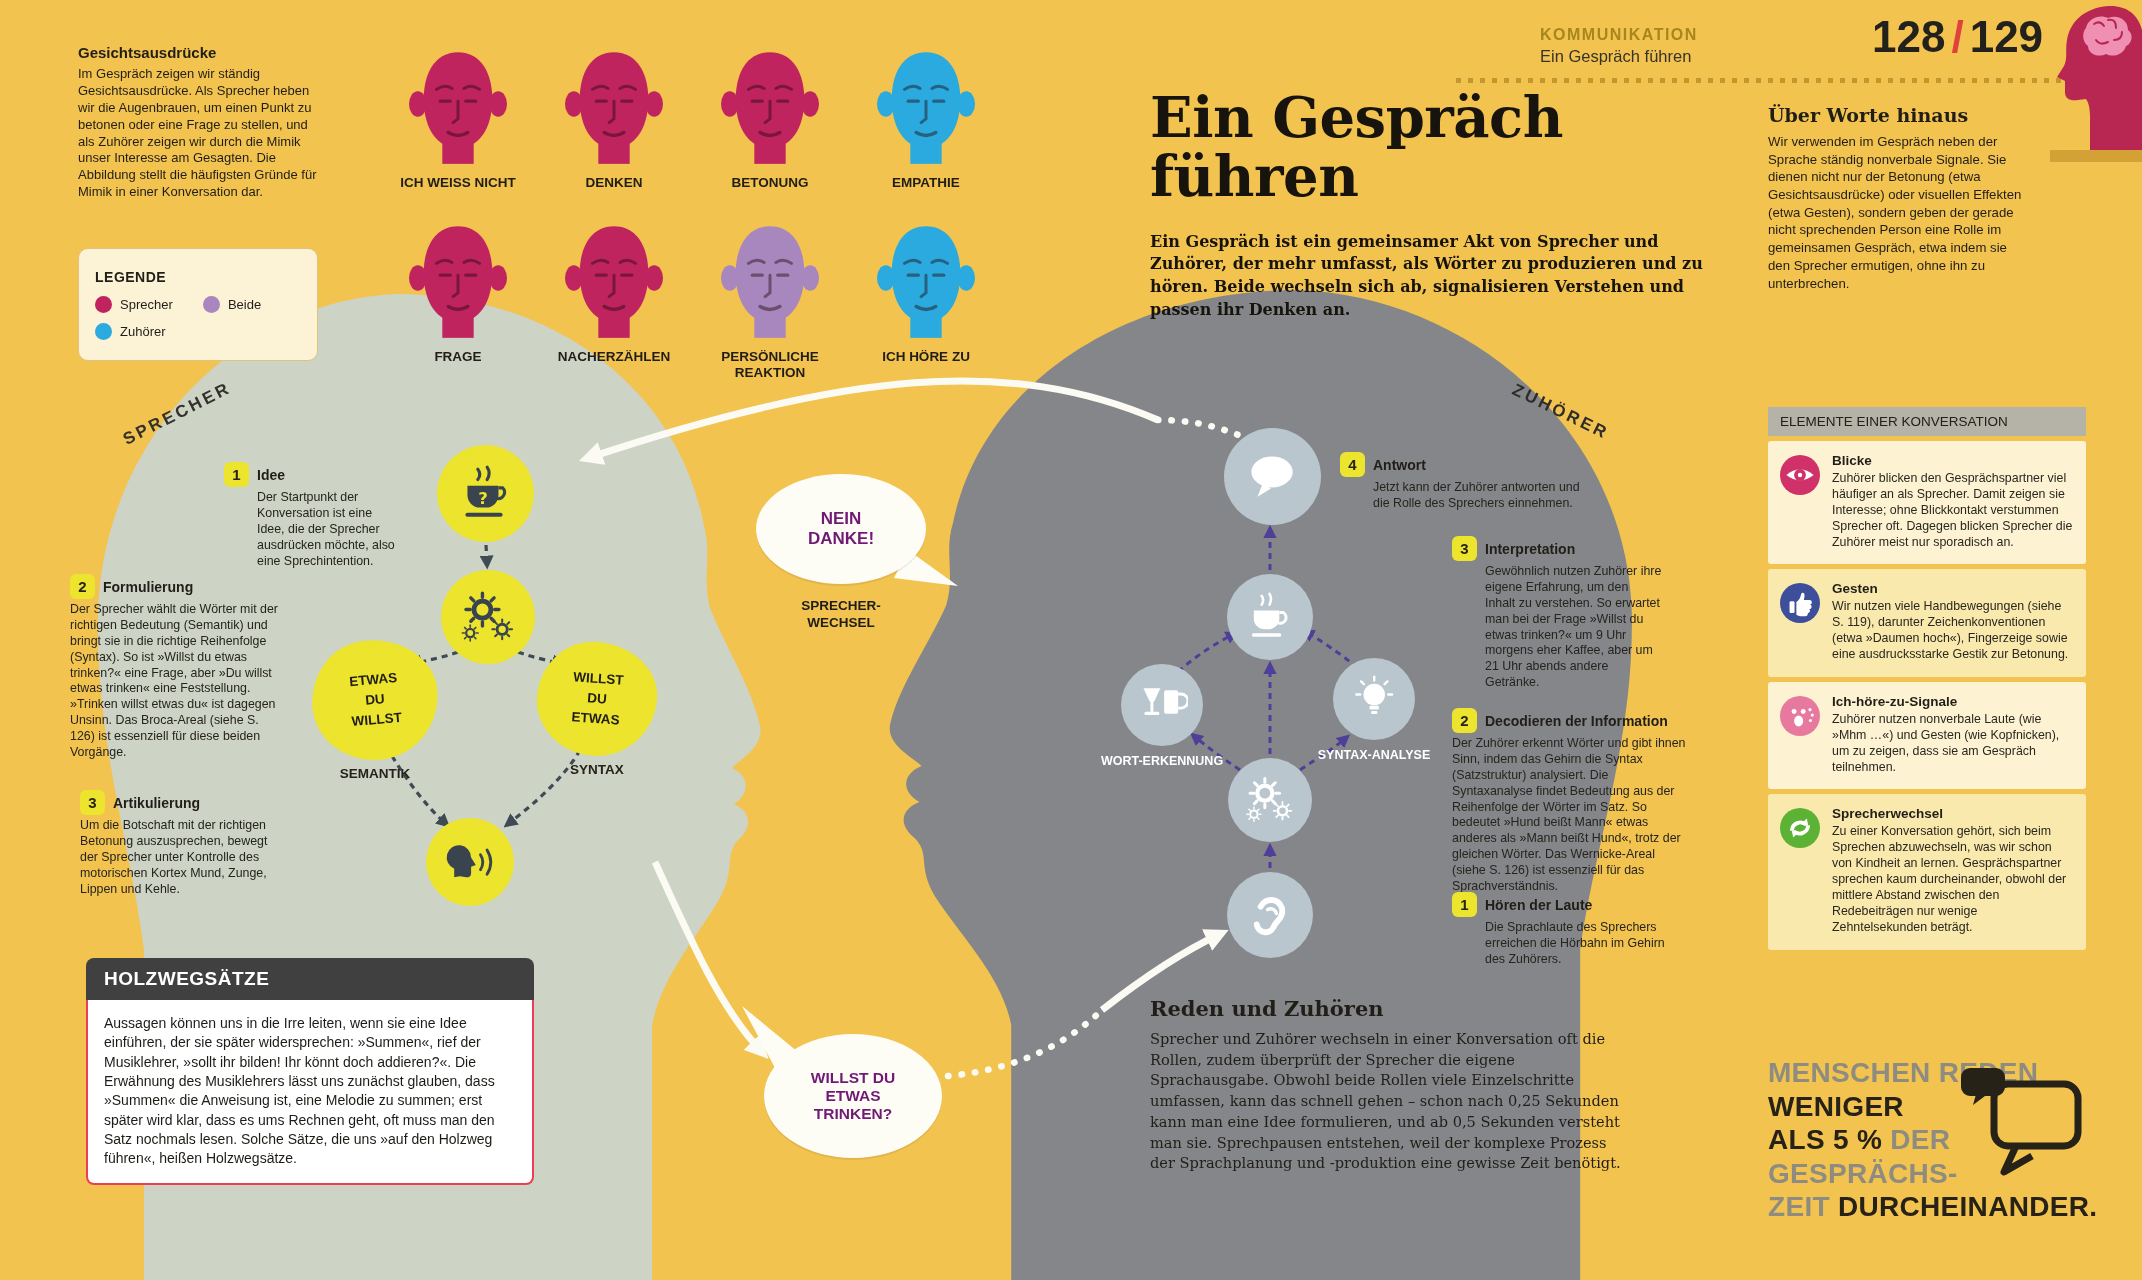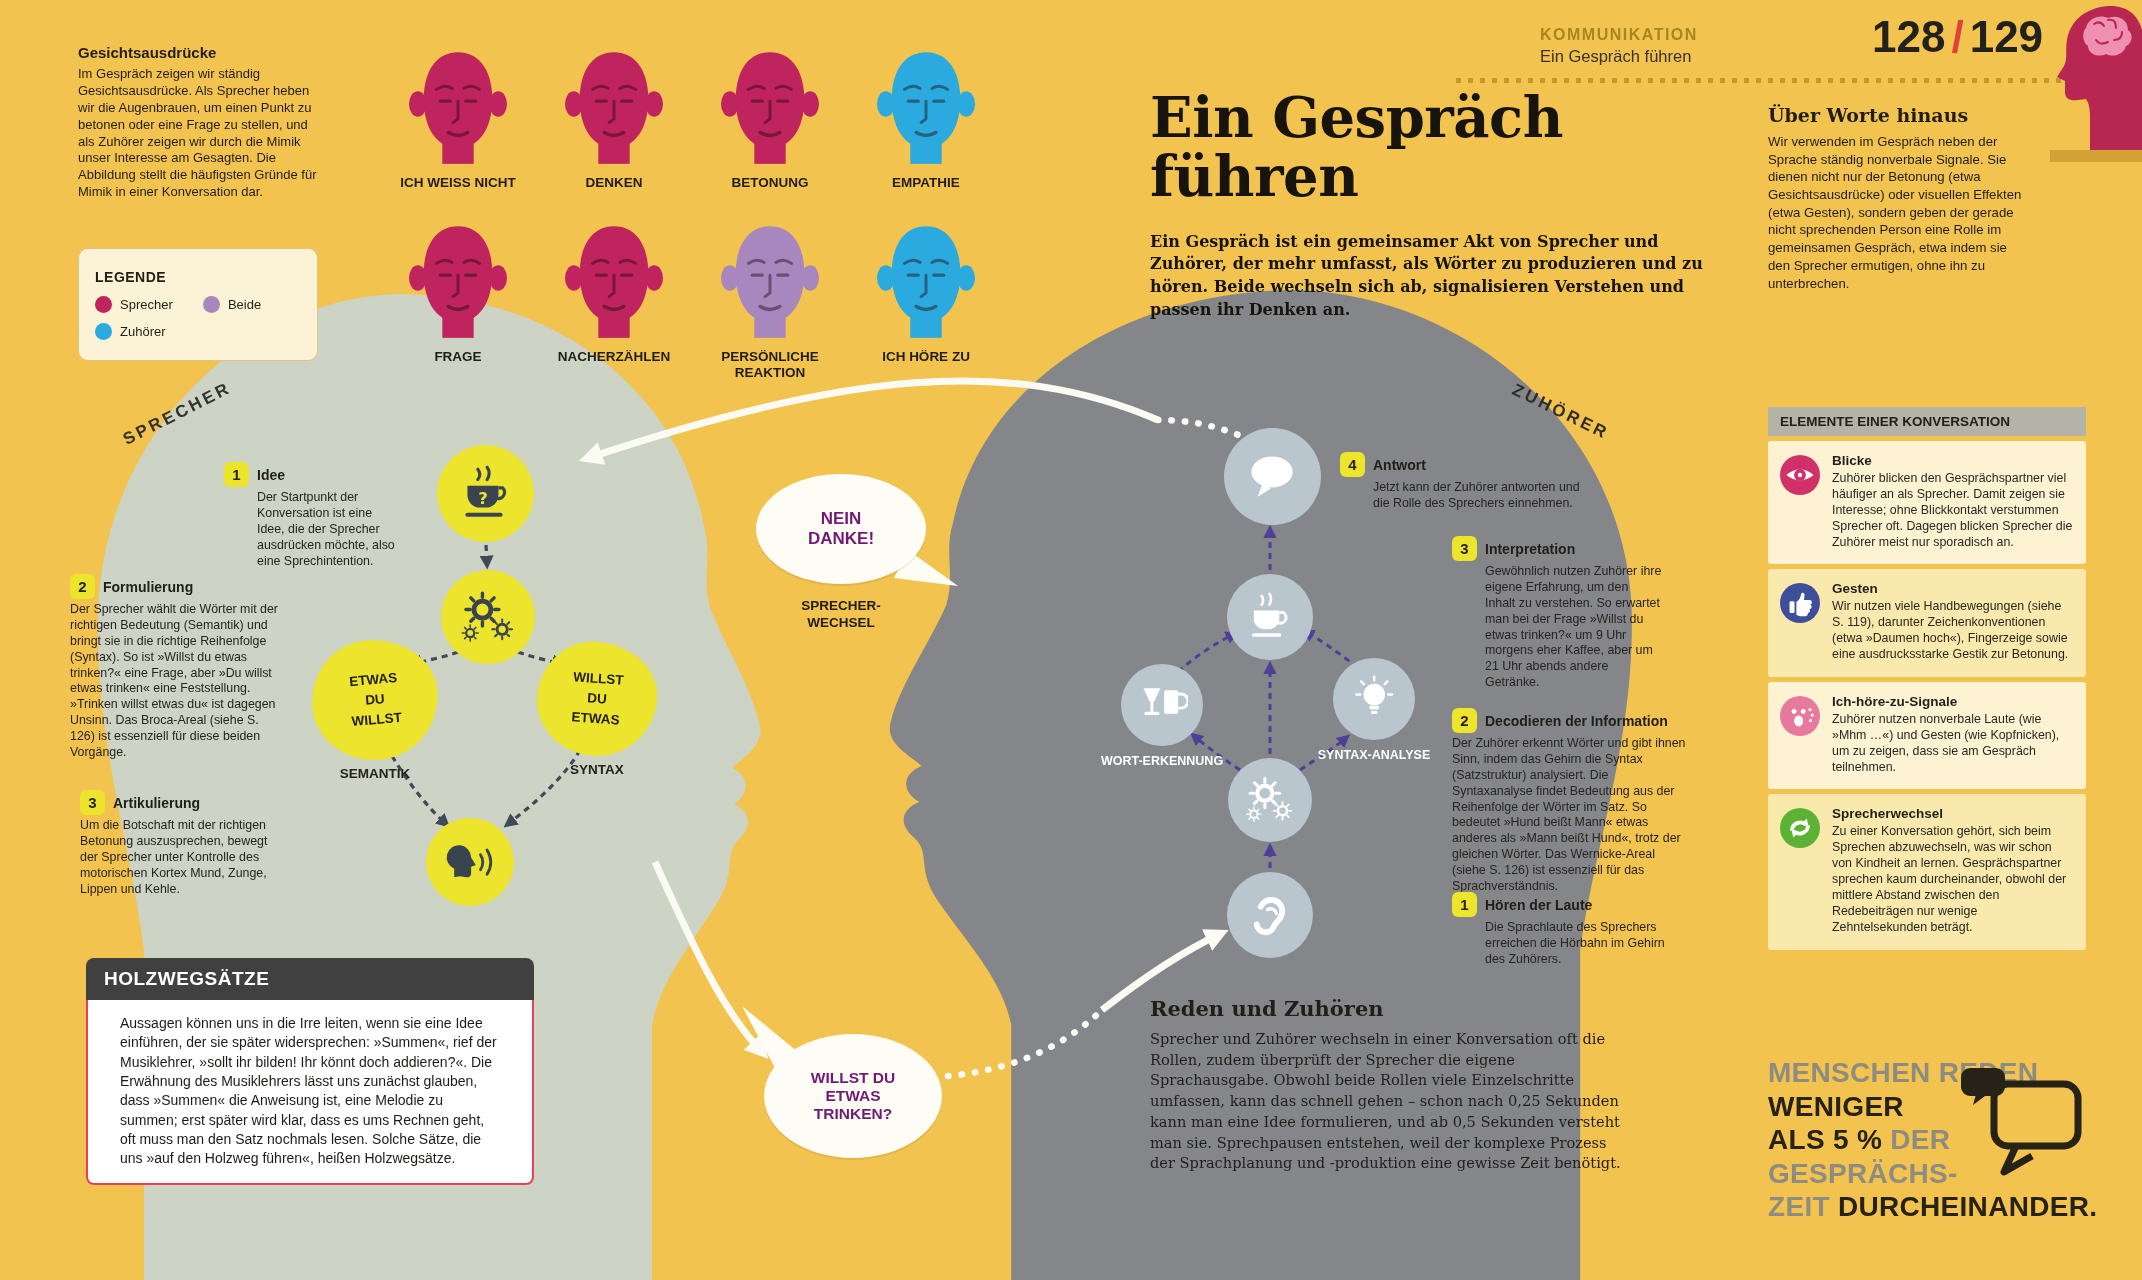--- a/index.html
+++ b/index.html
@@ -42,21 +42,21 @@
   .main-title{left:1150px;top:88px;width:600px;z-index:3}
   .main-title h1{font-size:56px;line-height:1.06;letter-spacing:-.5px;color:#17140e;width:440px}
   .main-title .intro{margin-top:24px;font-size:16px;line-height:1.42;font-weight:bold;color:#17140e;width:588px}
 
   .beyond{left:1768px;top:104px;width:264px;z-index:3}
   .beyond h3{font-size:19px;margin-bottom:7px}
   .beyond p{font-size:13.2px;line-height:1.34}
 
   
   .panel{left:1768px;top:407px;width:318px;z-index:3}
-  .panel-header{font-weight:bold;font-size:13.5px;padding:7px 12px;color:#23201a}
+  .panel-header{font-weight:normal;font-size:13.5px;padding:7px 12px;color:#23201a}
   .panel-item{padding:12px 12px 14px;margin-top:5px;border-radius:3px;position:relative}
   .panel-item .picon{position:absolute;left:12px;top:14px;width:40px;height:40px}
   .pi-title{font-weight:bold;font-size:13.5px;margin-left:52px;margin-bottom:3px}
   .pi-body{font-size:12.4px;line-height:1.28;margin-left:52px;color:#2a2720}
 
   
   .stat{left:1768px;top:1056px;width:370px;font-weight:bold;font-size:28px;line-height:1.2;letter-spacing:.3px;z-index:3}
   .st-gray{color:#8e8c80}.st-dark{color:#262218}
 
   
@@ -80,21 +80,21 @@
 
   
   .bubble{position:absolute;background:#fdfdf6;border-radius:50%;display:flex;align-items:center;justify-content:center;
           text-align:center;font-weight:bold;z-index:4;color:#701a75;box-shadow:0 2px 0 rgba(0,0,0,.07)}
   .sw-label{position:absolute;z-index:4;font-weight:bold;font-size:13.5px;text-align:center;color:#1f1d18;line-height:1.25}
 
   
   .holzweg{left:86px;top:958px;width:448px;z-index:4}
   .hz-header{color:#fff;font-weight:bold;font-size:19px;letter-spacing:.5px;padding:10px 18px;border-radius:8px 8px 0 0}
   .hz-body{background:#fff;border:2px solid #ee3e53;border-top:none;border-radius:0 0 8px 8px;
-           padding:14px 32px;font-size:14px;line-height:1.38;color:#1e1b16}
+           padding:14px 16px;font-size:14px;line-height:1.38;color:#1e1b16}
 
   
   .reden{left:1150px;top:996px;width:478px;z-index:3}
   .reden h3{font-size:21px;margin-bottom:8px}
   .reden p{font-size:14.6px;line-height:1.42}
 </style>
 </head>
 <body>
 
 <svg width="0" height="0" style="position:absolute" aria-hidden="true">

